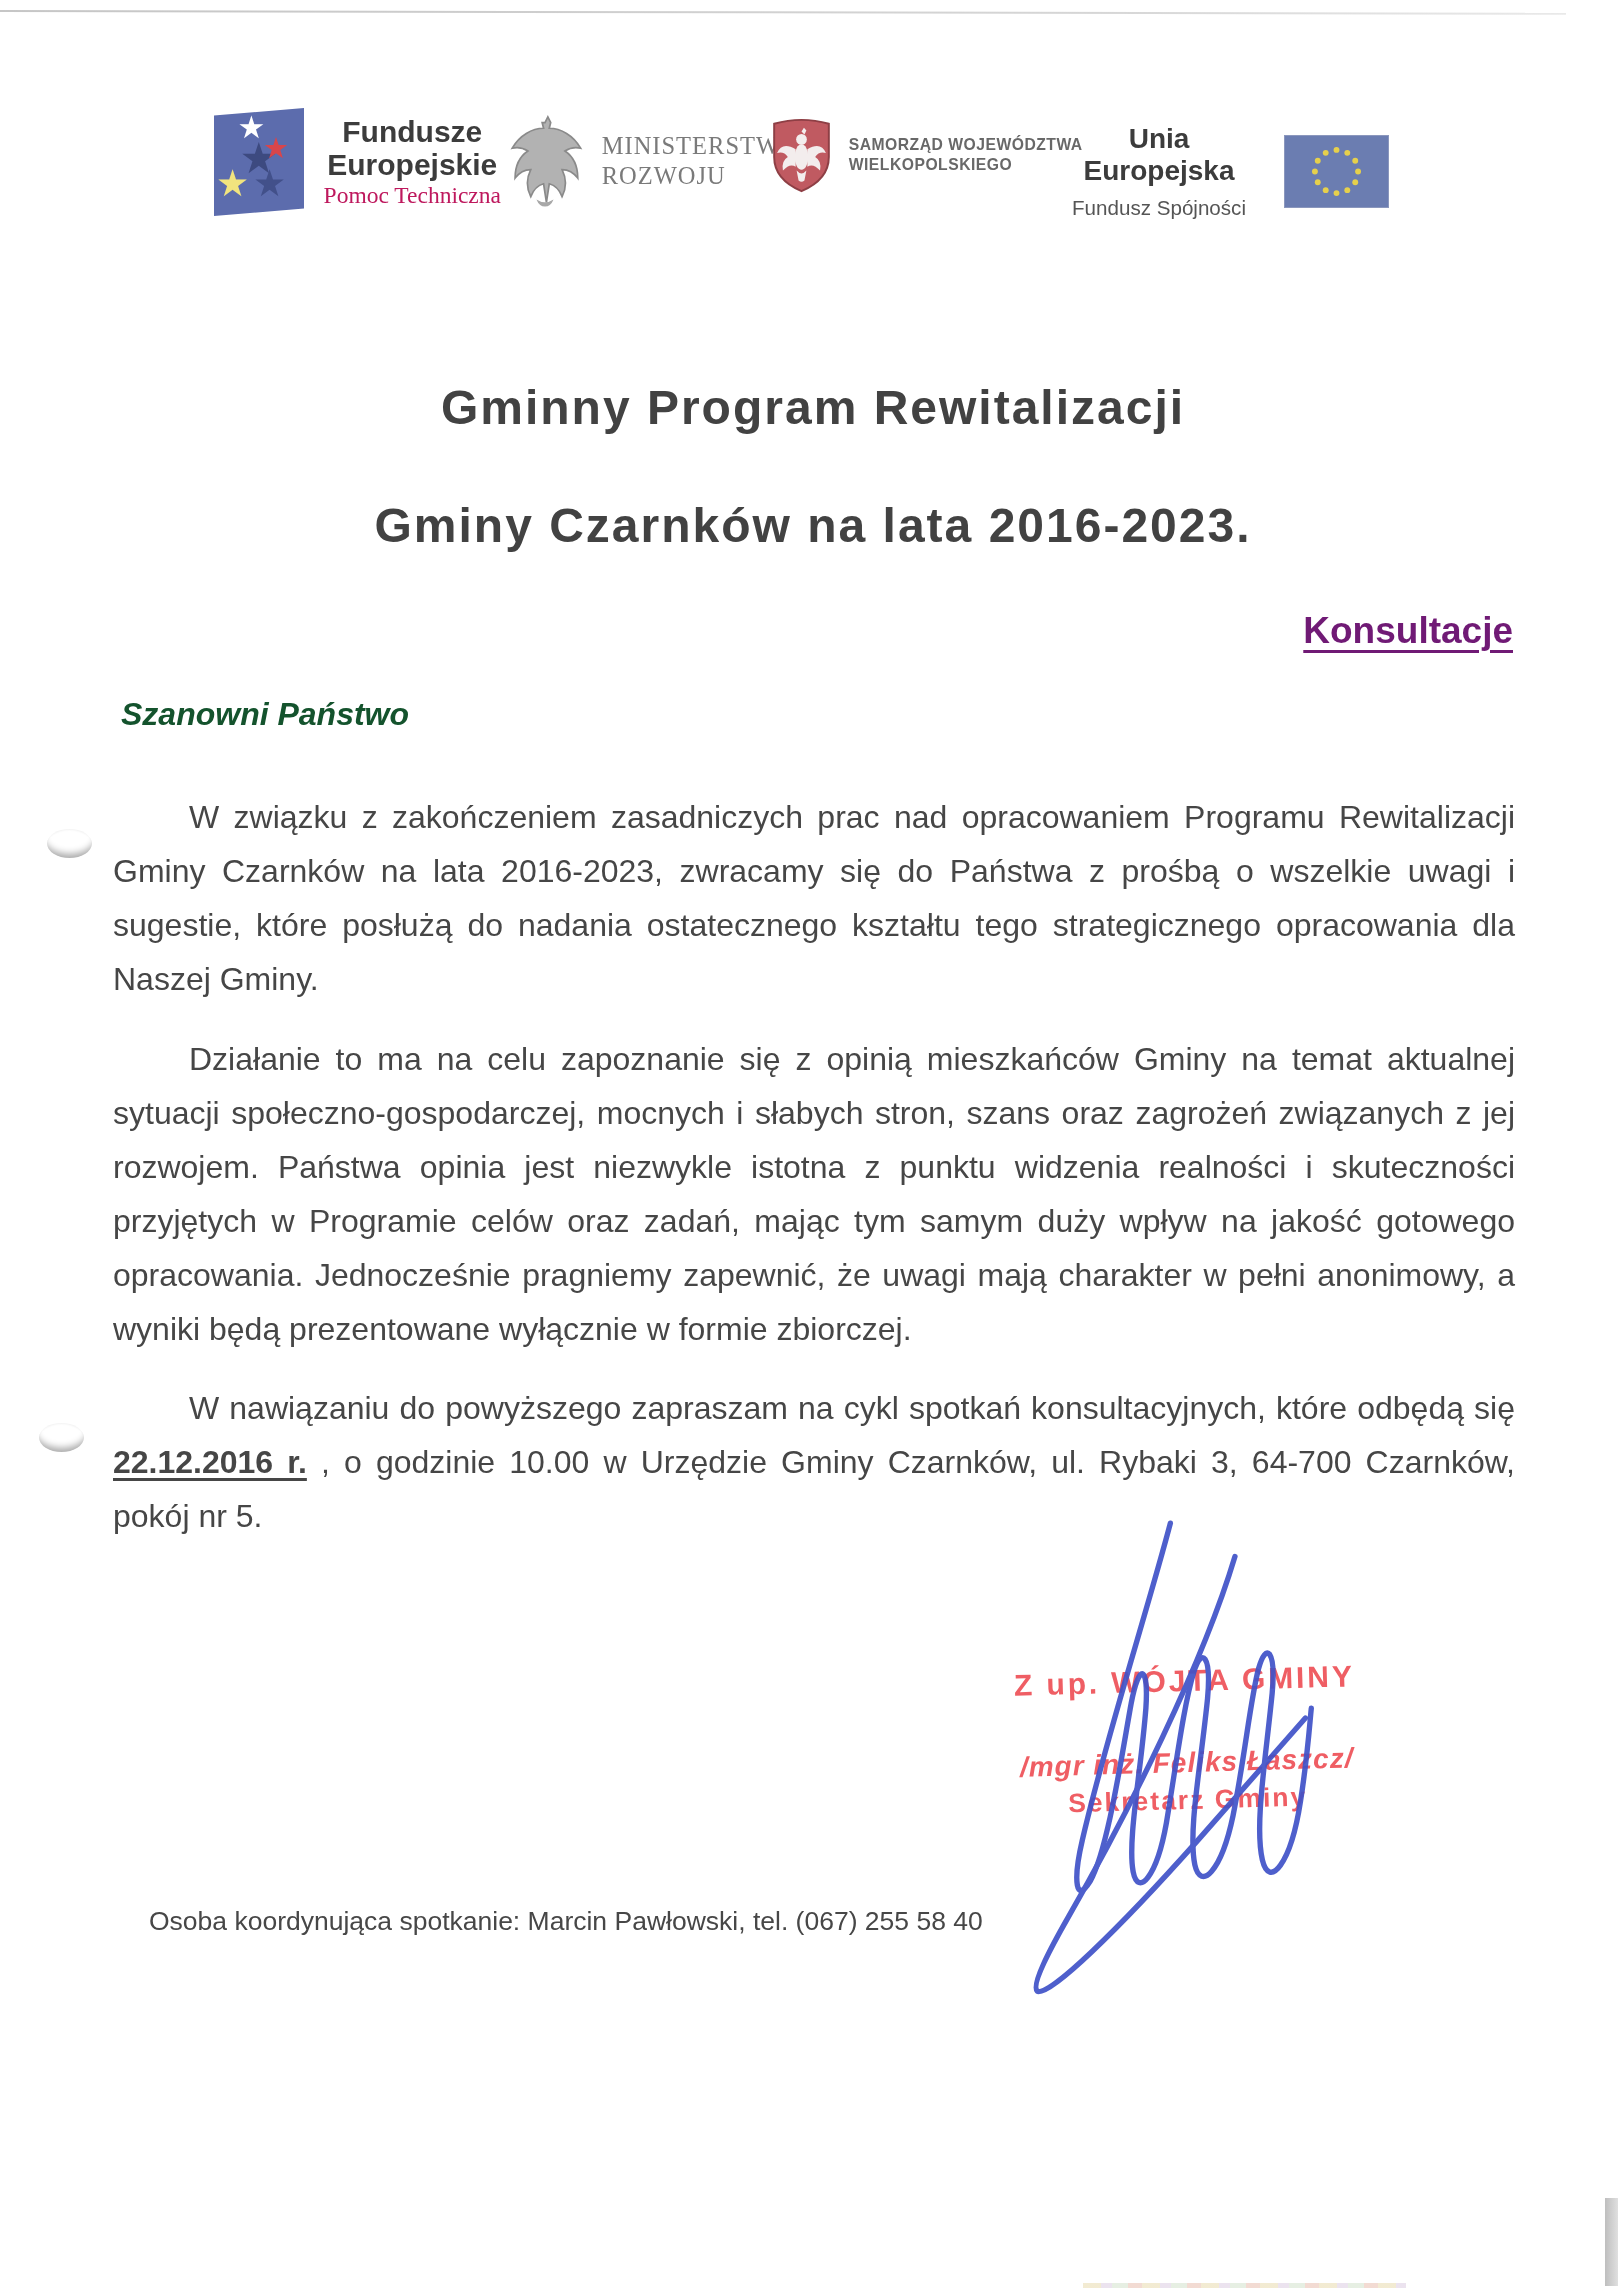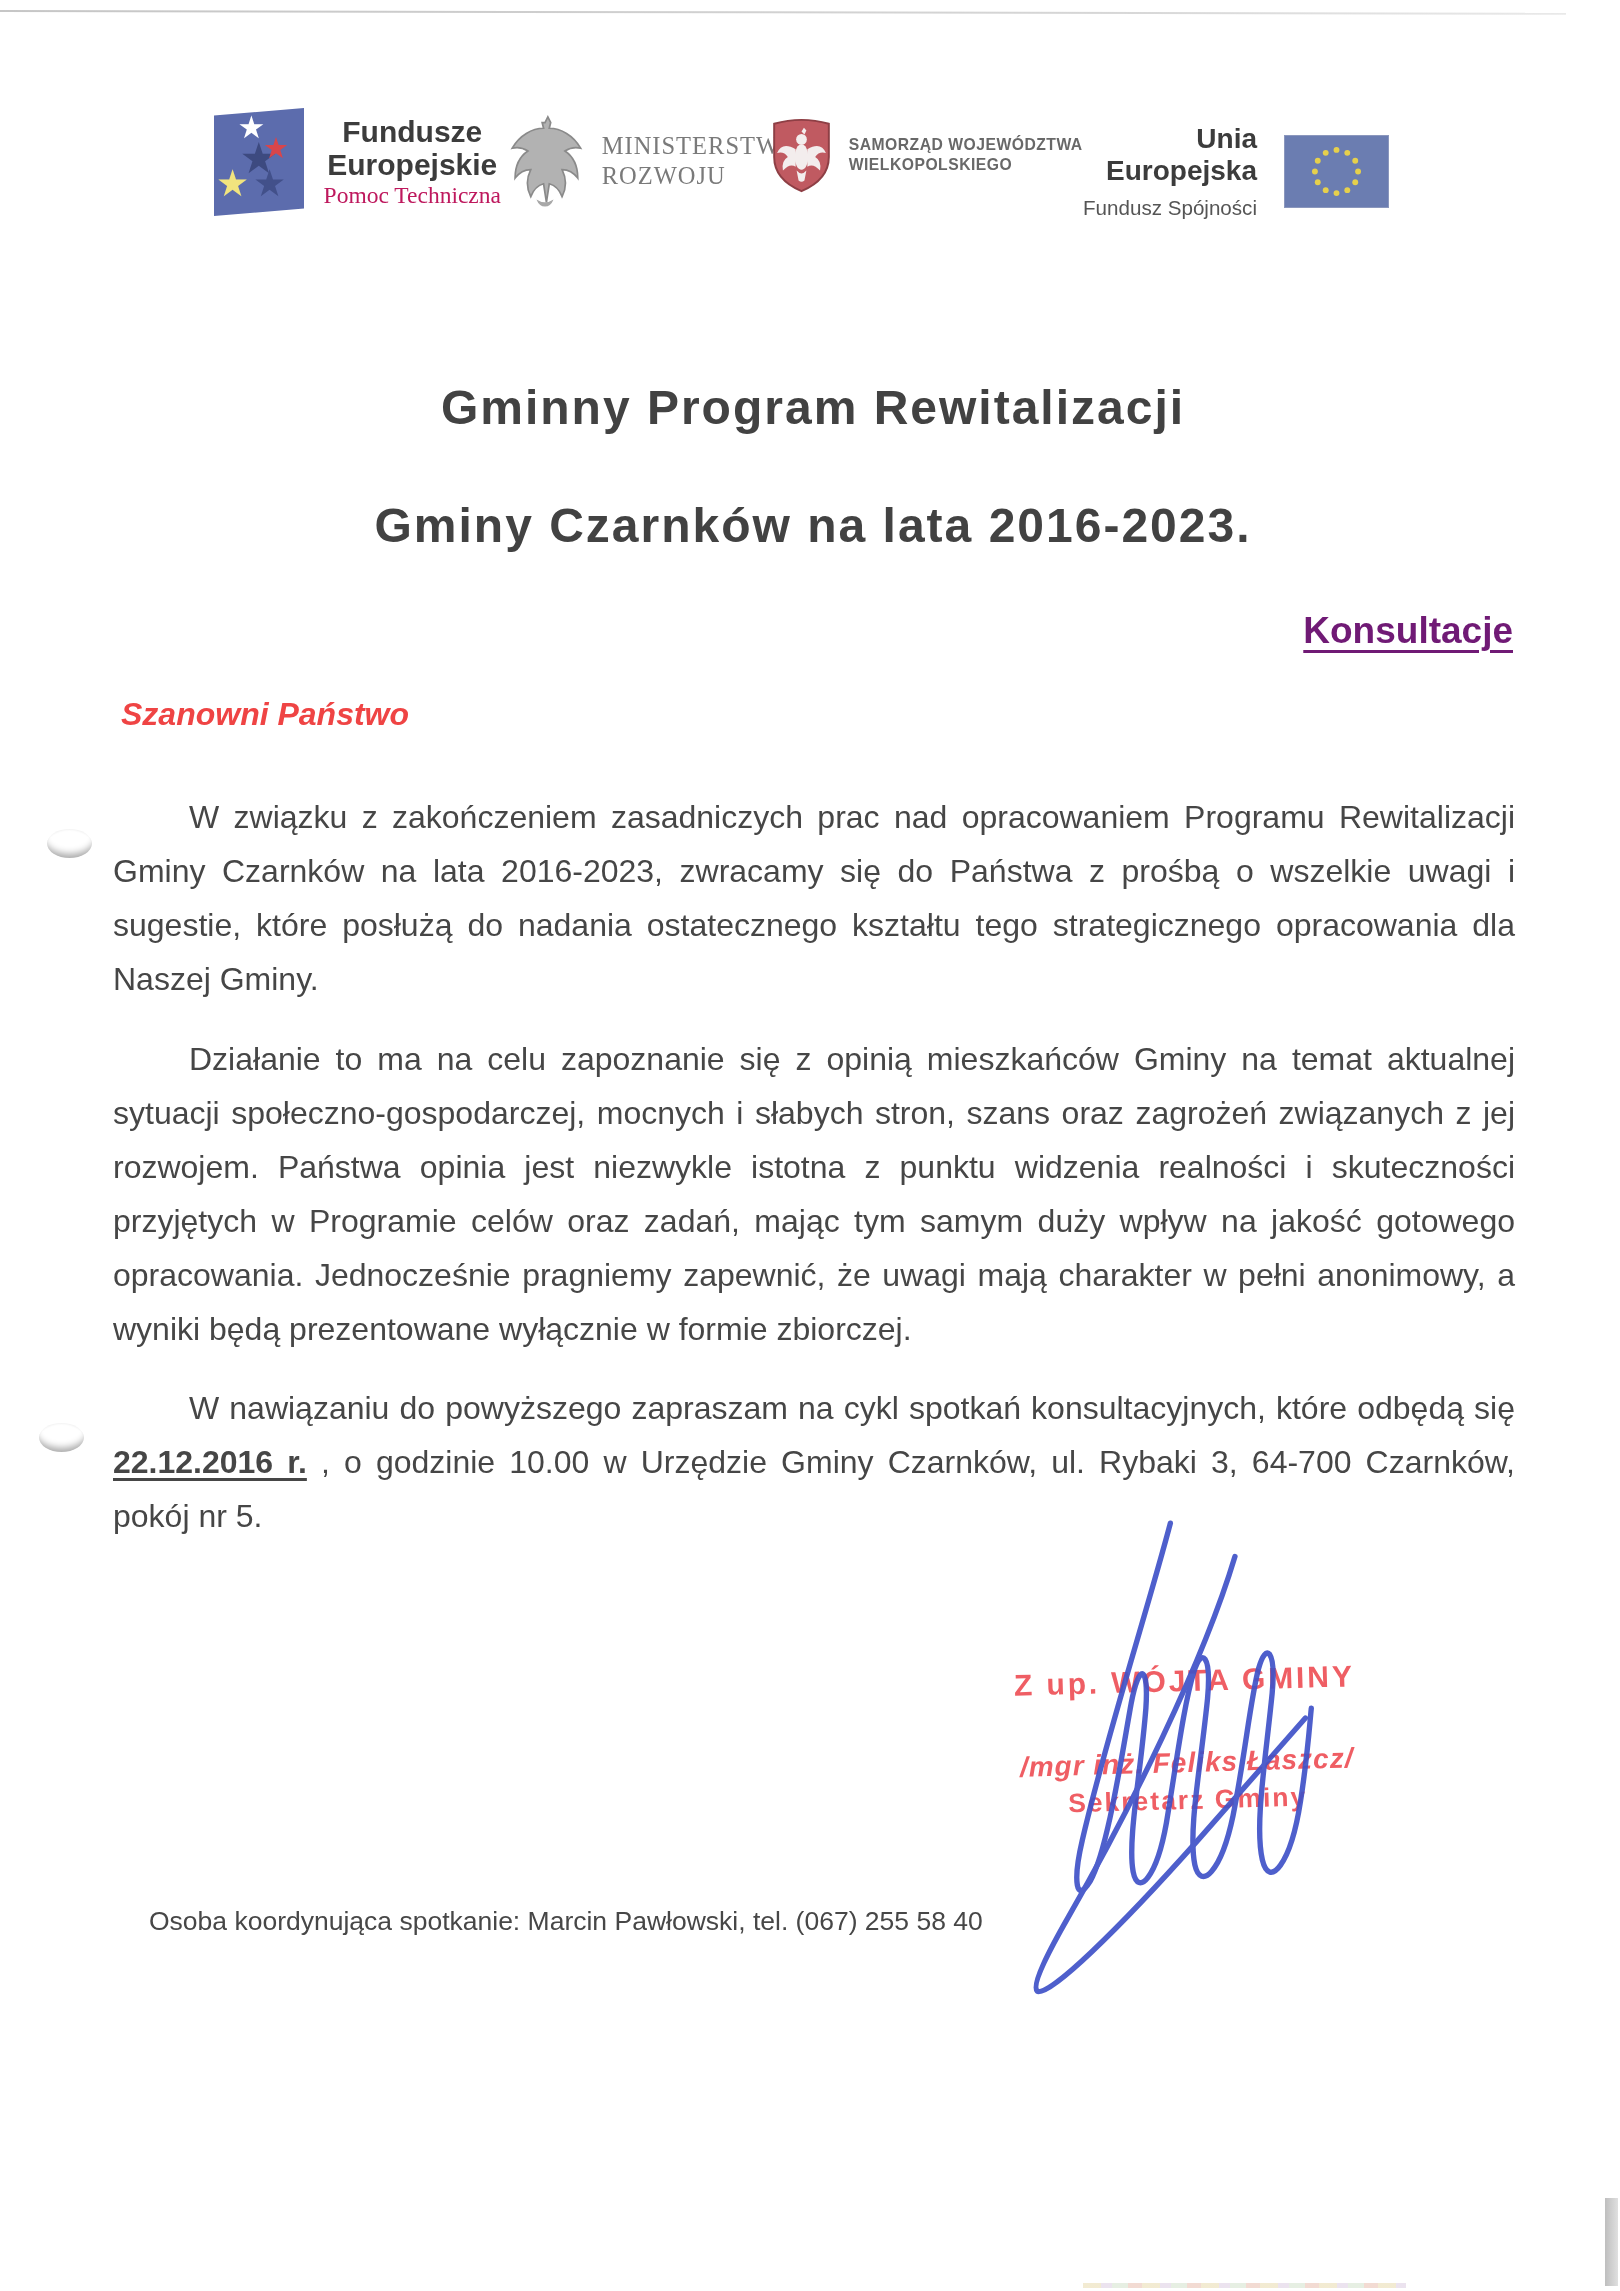--- a/index.html
+++ b/index.html
@@ -37,36 +37,36 @@
 
   .logo-mr { left:502px; top:114px; }
   .mr-text { margin-left:13.7px; font-family:"Liberation Serif", serif; font-size:24.5px;
     letter-spacing:1px; color:#7a7a7a; line-height:30px; }
 
   .logo-sw { left:770px; top:114px; }
   .sw-text { margin-left:15.7px; font-size:15.7px; font-weight:bold; color:#686868;
     letter-spacing:0.5px; line-height:19.6px; }
 
   .logo-ue { left:1061px; top:123px; }
-  .ue-text { width:196px; text-align:right; }
+  .ue-text { width:196px; text-align:center; }
   .ue-title { font-size:28px; font-weight:bold; color:#3c3c3c; }
   .ue-sub { font-size:20.6px; color:#555555; margin-top:9px; }
   .ue-flag { margin-left:27.4px; width:105px; height:73px; background:#6b7db1; flex:0 0 auto;
     box-shadow:0 0 0 1px #8b97bd inset; }
 
   
   .title-line { position:absolute; left:113px; width:1400px; text-align:center;
     font-size:48px; font-weight:bold; color:#424242; letter-spacing:2px; }
   .title-1 { top:380px; }
   .title-2 { top:498px; }
   .section-heading { position:absolute; left:113px; top:610px; width:1400px; text-align:right;
     font-size:37px; font-weight:bold; color:#701a75; }
   .section-heading span { text-decoration:underline; text-decoration-thickness:2.9px; text-underline-offset:6.9px; }
   .salutation { position:absolute; left:121px; top:696px; font-size:32px; font-weight:bold;
-    font-style:italic; color:#ef4444; }
+    font-style:italic; color:#14532d; }
 
   .bodytext { position:absolute; left:113px; top:790px; width:1402px;
     font-size:32px; line-height:54px; color:#464646; text-align:justify; }
   .bodytext p { margin:0 0 25.5px 0; text-indent:76px; }
   .bodytext p.p3 { margin-top:21.6px; }
   .date-em { font-weight:bold; text-decoration:underline; text-decoration-thickness:2.9px; text-underline-offset:4.9px; }
 
   
   .stamp { position:absolute; left:978px; top:1664px; width:416px; text-align:center;
     color:#ee5157; transform:rotate(-1.6deg); opacity:.92; }

